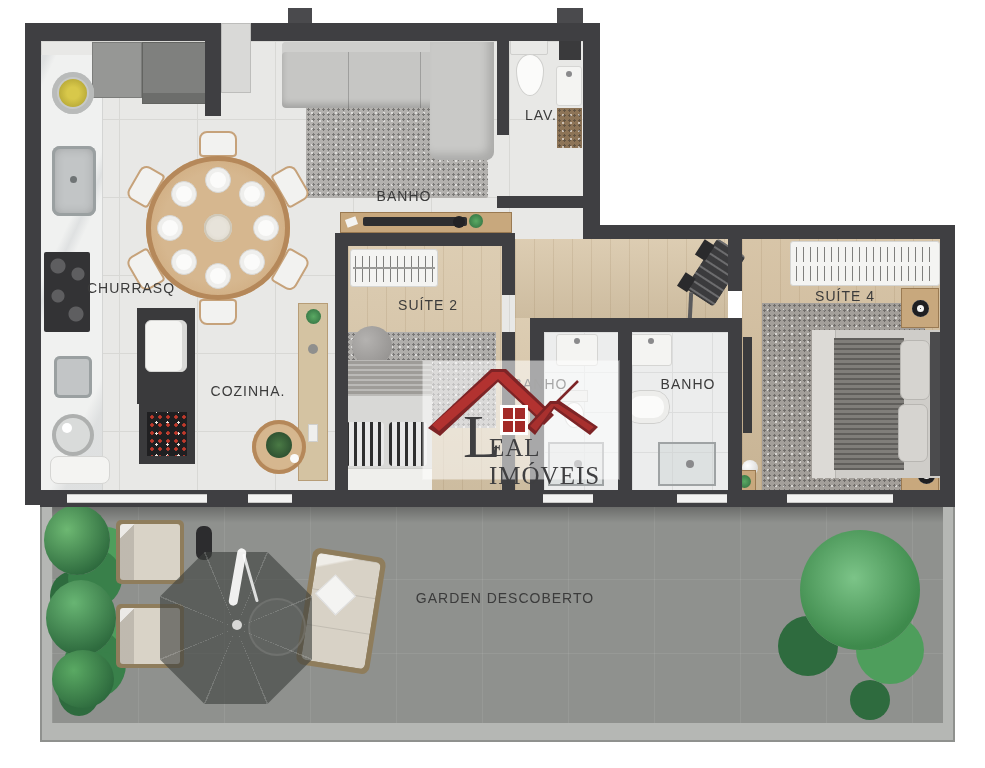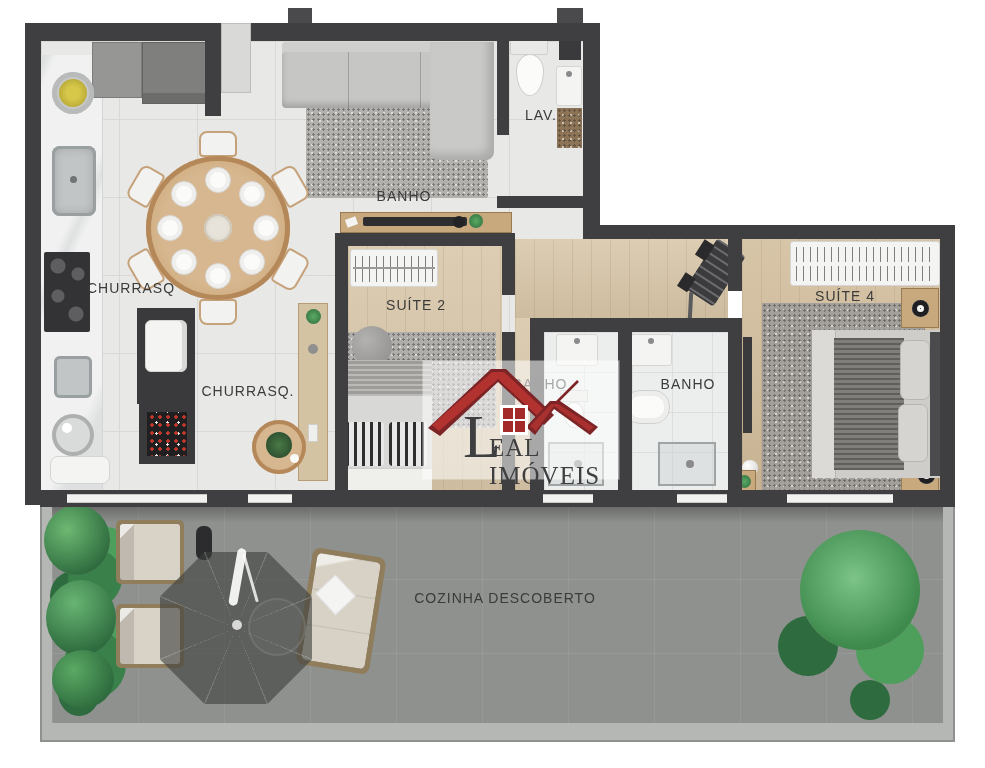--- a/index.html
+++ b/index.html
@@ -296,26 +296,26 @@
 
   <div class="glass" style="left:67px;top:494px;width:140px;height:9px;"></div>
   <div class="glass" style="left:248px;top:494px;width:44px;height:9px;"></div>
   <div class="glass" style="left:543px;top:494px;width:50px;height:9px;"></div>
   <div class="glass" style="left:677px;top:494px;width:50px;height:9px;"></div>
   <div class="glass" style="left:787px;top:494px;width:106px;height:9px;"></div>
 
   <span class="label" style="left:131px;top:280px;">CHURRASQ</span>
   <span class="label" style="left:404px;top:188px;">BANHO</span>
   <span class="label" style="left:541px;top:107px;">LAV.</span>
-  <span class="label" style="left:248px;top:383px;">CHURRASQ.</span>
-  <span class="label" style="left:416px;top:297px;">SUÍTE 2</span>
+  <span class="label" style="left:248px;top:383px;">COZINHA.</span>
+  <span class="label" style="left:428px;top:297px;">SUÍTE 2</span>
   <span class="label" style="left:540px;top:376px;z-index:41;">BANHO</span>
   <span class="label" style="left:688px;top:376px;">BANHO</span>
   <span class="label" style="left:845px;top:288px;">SUÍTE 4</span>
-  <span class="label" style="left:505px;top:590px;">COZINHA DESCOBERTO</span>
+  <span class="label" style="left:505px;top:590px;">GARDEN DESCOBERTO</span>
 
   <div id="watermark">
     <svg width="190" height="75" viewBox="0 0 190 75" style="left:3px;top:4px;overflow:visible;">
 
       <polygon points="2,63 65,4 80,4 128,50 118,60 72,17 14,71" fill="#7d2426"></polygon>
       <polygon points="6,60 66,7 78,7 124,50 117,56 72,14 13,66" fill="#b23230"></polygon>
 
       <polygon points="100,62 124,36 134,36 172,62 164,70 128,44 109,70" fill="#7d2426"></polygon>
       <polygon points="104,61 125,39 132,39 168,62 163,66 128,41 110,66" fill="#a8302e"></polygon>
 

